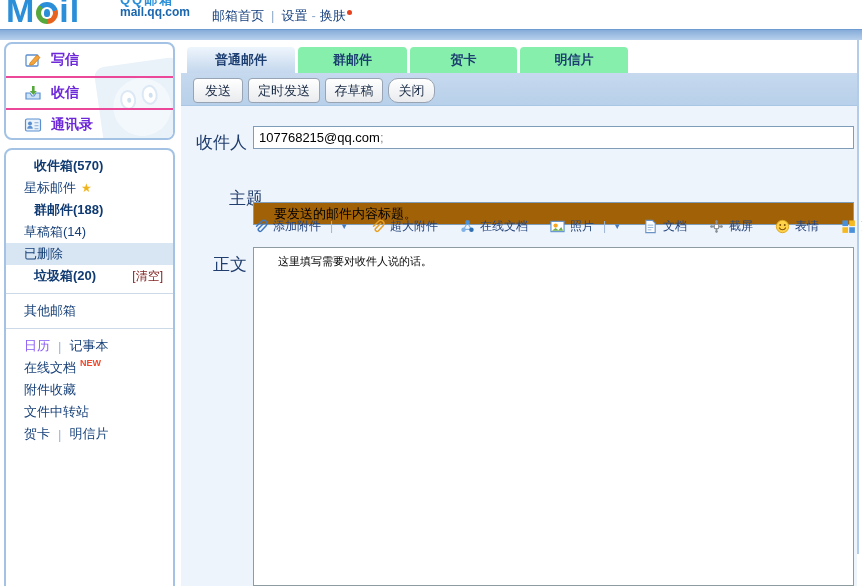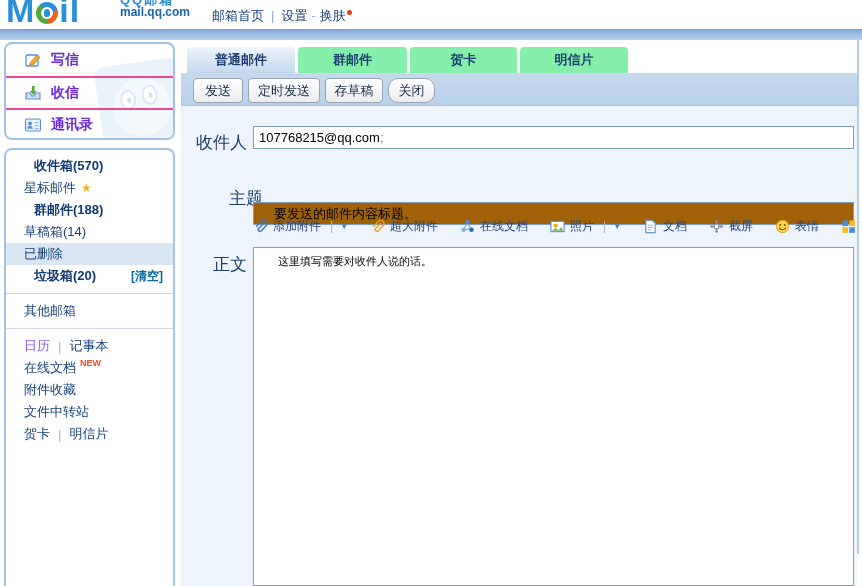--- a/index.html
+++ b/index.html
@@ -41,21 +41,21 @@
   .stamp::before { content:""; position:absolute; left:14px; top:16px; width:58px; height:58px; border-radius:50%; background:#f3f8fc; }
   .stamp .eye { position:absolute; width:16px; height:20px; border-radius:50%; background:#fff; border:2px solid #dce9f5; }
   .stamp .eye.l { left:22px; top:26px; } .stamp .eye.r { left:44px; top:24px; }
   .stamp .eye::after { content:""; position:absolute; left:5px; top:6px; width:4px; height:5px; border-radius:50%; background:#cfe0ef; }
 
   .folder-list { padding-top:5px; }
   .folder-row { height:22px; display:flex; align-items:center; padding:0 10px 0 18px; font-size:13px; color:#174078; cursor:pointer; }
   .folder-row.bold { font-weight:bold; color:#0f3a72;padding-left:28px; }
   .folder-row.selected { background:#d8e6f4; }
   .folder-star { color:#f0b41e; margin-left:5px; font-size:12px; }
-  .folder-action { margin-left:auto; color:#0369a1; font-size:12px; font-weight:bold; cursor:pointer; }
+  .folder-action { margin-left:auto; color:#7f1d1d; font-size:12px; font-weight:normal; cursor:pointer; }
   .sdivider { height:1px; background:#ccd9e8; margin:6px 0; }
   .tool-row { height:22px; display:flex; align-items:center; padding-left:18px; font-size:13px; color:#174078; cursor:pointer; }
   .tool-row .sep { color:#9db5d4; margin:0 8px; }
   .new-badge { color:#f0482a; font-size:9px; font-weight:bold; margin-left:4px; position:relative; top:-5px; }
 
   
   .main { position:absolute; left:181px; top:40px; width:678px; height:514px; border-right:2px solid #b3cde9; }
   .tabs { position:absolute; left:0; top:7px; height:26px; width:100%; }
   .tab { position:absolute; top:0; height:26px; display:flex; align-items:center; justify-content:center;
     font-size:13px; font-weight:bold; color:#1c3e70; background:#86efac; border-radius:4px 4px 0 0; cursor:pointer; }

